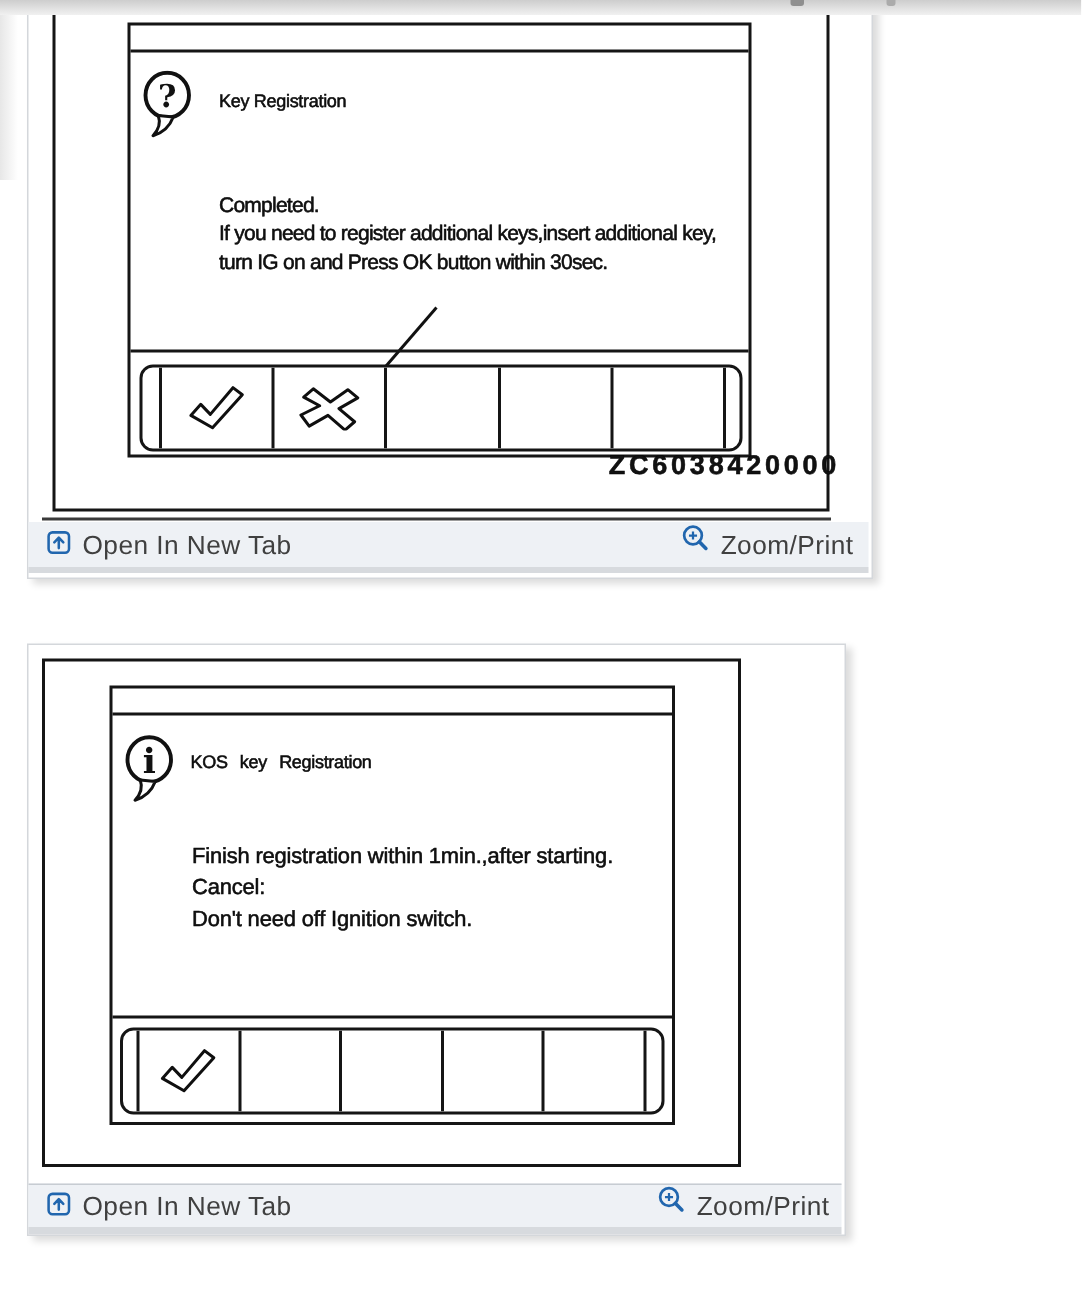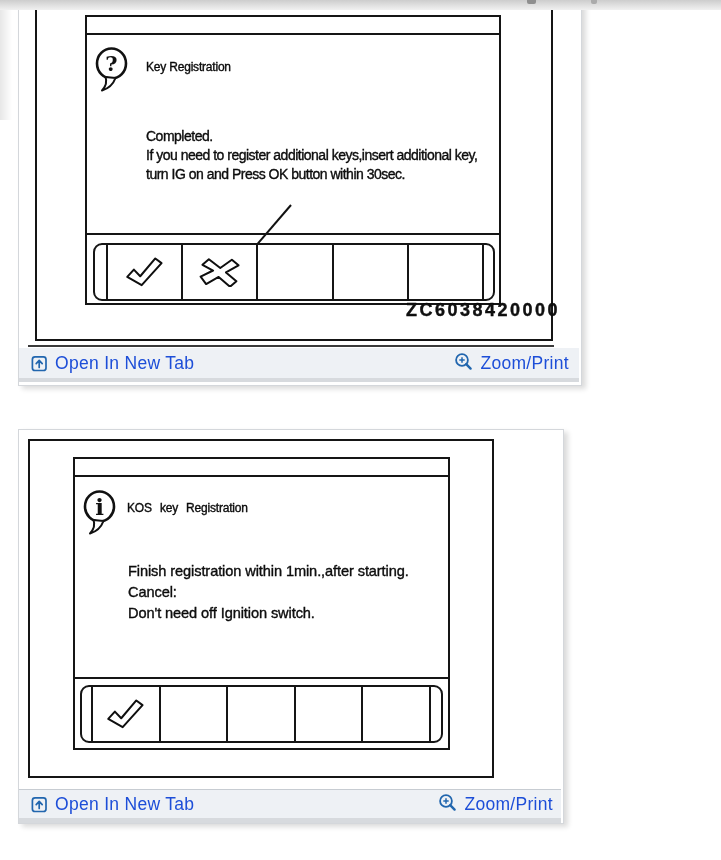--- a/index.html
+++ b/index.html
@@ -25,21 +25,21 @@
   .btnbar .cap{border-right:2px solid #151515;}
   .btnbar .capR{border-left:2px solid #151515;}
   .btnbar .cell{flex:1 1 0;border-right:2px solid #151515;display:flex;align-items:center;justify-content:center;}
   .btnbar .cell.last{border-right:none;}
   
   .anno-label{font-size:20px;letter-spacing:1.2px;text-align:center;white-space:nowrap;}
   
   .footer{background:#eef1f5;display:flex;align-items:center;justify-content:space-between;box-sizing:border-box;}
   .strip{background:#d7dade;}
   .sep{border-top:2px solid #3a3a3a;height:0;}
-  .link{display:flex;align-items:center;gap:7px;color:#1d4ed8;font-size:17.5px;letter-spacing:0.3px;cursor:pointer;white-space:nowrap;}
+  .link{display:flex;align-items:flex-start;gap:7px;color:#404040;font-size:17.5px;letter-spacing:0.3px;cursor:pointer;white-space:nowrap;}
   .link svg{flex:0 0 auto;}
 </style>
 </head>
 <body>
 
 <div id="page">
 
   <div class="abs" id="edge-shade"></div>
 
   <div class="abs card" style="left:18px;top:-3px;width:562px;height:387px;">

